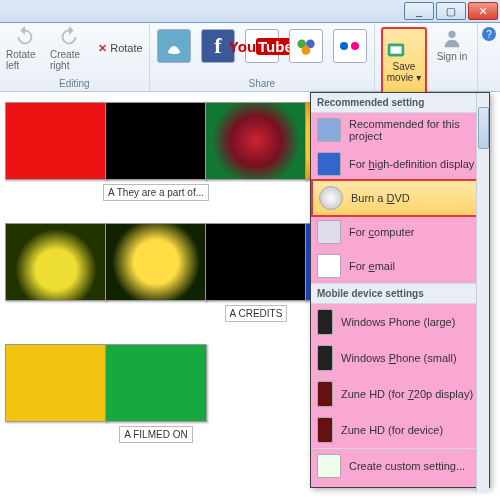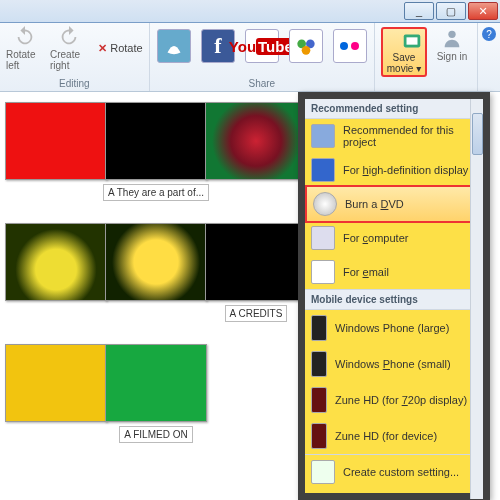--- a/index.html
+++ b/index.html
@@ -8,30 +8,30 @@
 .tbtn.close{background:linear-gradient(#e98,#d43);border-color:#a33}
 .ribbon{height:68px;background:linear-gradient(#f7fafd,#e8eff7);border-bottom:1px solid #b8c8d8;display:flex}
 .rgrp{display:flex;flex-direction:column;align-items:center;padding:2px 6px;border-right:1px solid #cfd9e5}
 .rgrp:last-child{border-right:none}
 .bigbtn{display:flex;flex-direction:column;align-items:center;justify-content:center;font-size:10px;color:#666;width:38px}
 .bigbtn .ic{width:22px;height:22px;margin-bottom:2px}
 .hz{display:flex;align-items:center;gap:6px}
 .smbtn{display:flex;align-items:center;font-size:11px;color:#444;gap:3px}
 .glabel{font-size:10px;color:#6a7a8a;margin-top:auto}
 .share-ic{width:32px;height:32px;border-radius:3px;display:flex;align-items:center;justify-content:center}
-.savehl{border:2px solid #e33;background:linear-gradient(#ffe9a8,#ffd36b);border-radius:3px;padding:1px 2px;display:flex;flex-direction:column;align-items:flex-end;font-size:10px;width:38px}
+.savehl{border:2px solid #e33;background:linear-gradient(#ffe9a8,#ffd36b);border-radius:3px;padding:10px 2px;display:flex;flex-direction:column;align-items:flex-start;font-size:10px;width:38px}
 .savehl .ic{width:22px;height:22px}
 .helpq{width:14px;height:14px;border-radius:50%;background:#3b7dd8;color:#fff;font-size:10px;display:flex;align-items:center;justify-content:center;margin:4px}
 .stage{position:relative;height:410px;display:flex}
 .clips{flex:1;padding:10px 6px;overflow:hidden}
 .row{display:flex;margin-bottom:22px}
 .clip{display:flex;flex-direction:column;align-items:center;width:100px}
 .thumb{width:100px;height:76px;border:1px solid #999;box-shadow:1px 1px 2px rgba(0,0,0,.3);background:#000}
 .cap{margin-top:4px;font-size:10px;border:1px solid #bbb;padding:2px 4px;background:#fff;max-width:100px;white-space:nowrap;overflow:hidden;text-overflow:ellipsis}
-.menu{position:absolute;right:10px;top:0;width:178px;background:#fde047;border:7px solid #404040;box-shadow:2px 2px 6px rgba(0,0,0,.3);padding-bottom:4px;max-height:400px}
+.menu{position:absolute;right:10px;top:0;width:178px;background:#f9a8d4;border:1px solid #404040;box-shadow:2px 2px 6px rgba(0,0,0,.3);padding-bottom:4px;max-height:400px}
 .mhdr{font-size:10px;font-weight:bold;color:#4a5a6a;padding:4px 6px;background:#e9eef5;border-top:1px solid #d0d8e2;border-bottom:1px solid #d0d8e2}
 .mhdr:first-child{border-top:none}
 .mitem{display:flex;align-items:center;padding:5px 6px;gap:8px;font-size:11px;color:#333}
 .mitem .mic{width:22px;height:22px;flex-shrink:0;background:#ddd;border:1px solid #aaa;border-radius:2px}
 .mitem.hl{background:linear-gradient(#ffe9a8,#ffd36b);border:2px solid #e33;margin:-2px 0}
 u{text-decoration:underline}
 .scroll{position:absolute;right:0;top:0;width:12px;height:400px;background:#e8edf3;border-left:1px solid #c8d0da}
 .scroll .th{position:absolute;top:14px;left:1px;width:9px;height:40px;background:linear-gradient(#dce6f2,#bcd0e8);border:1px solid #8fa8c4;border-radius:2px}
 svg{display:block}
 </style>

